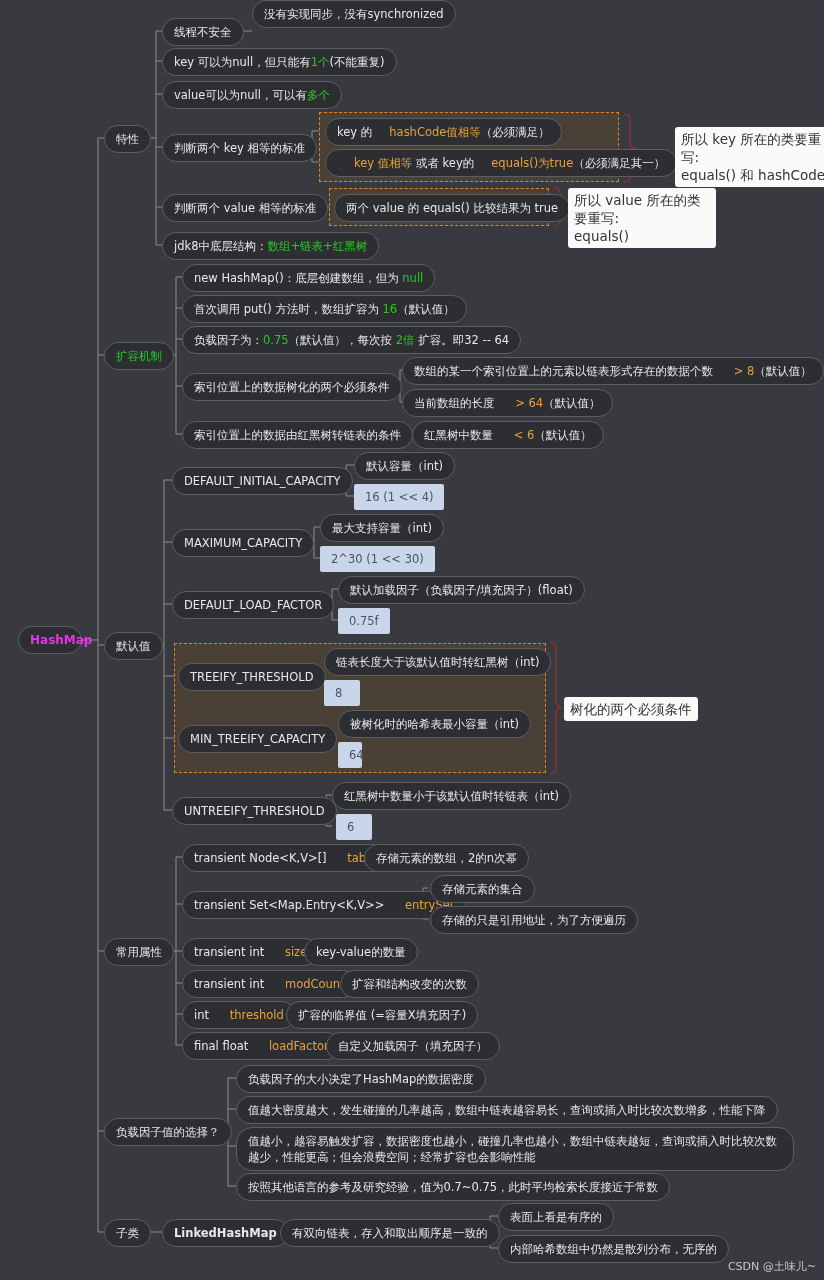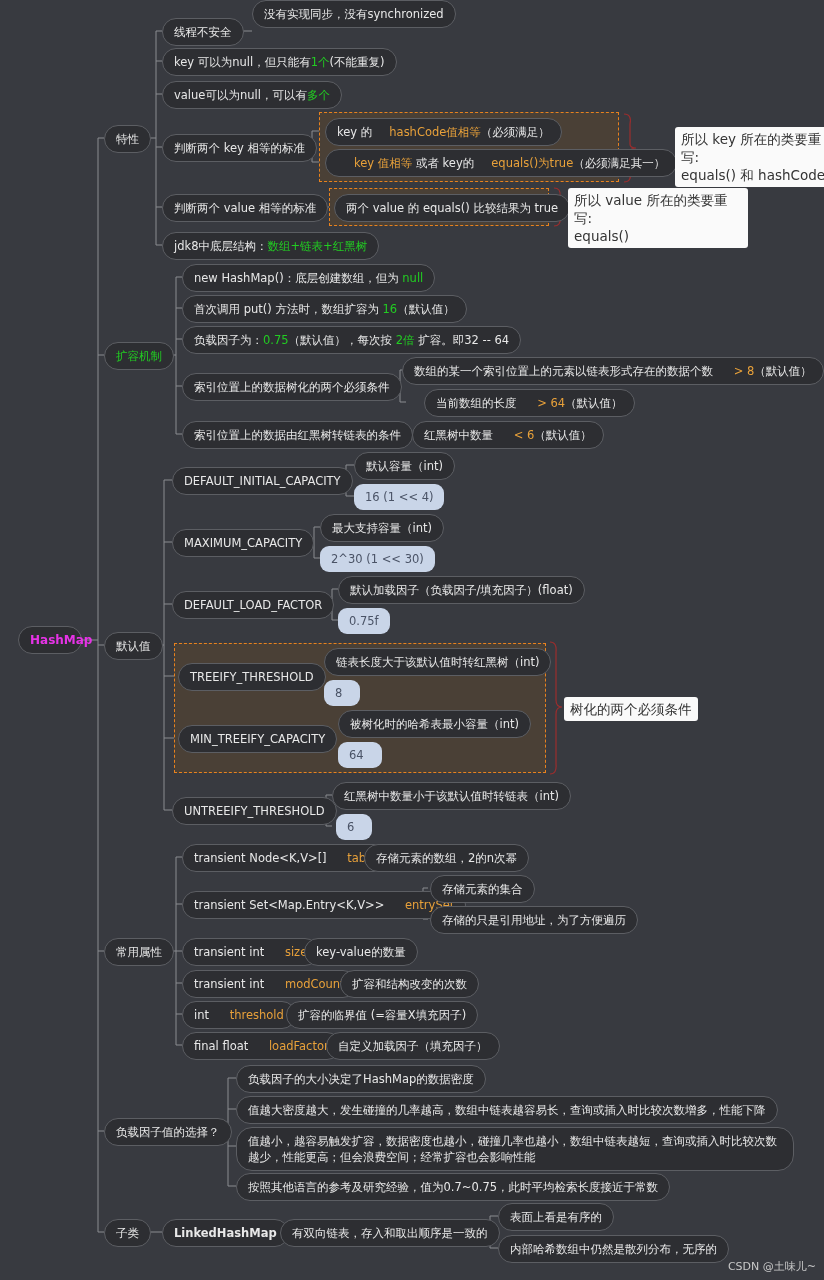--- a/index.html
+++ b/index.html
@@ -3,21 +3,21 @@
 <meta charset="utf-8">
 <style>
   html, body { margin:0; padding:0; }
   body { width:824px; height:1280px; background:#383a40; position:relative; overflow:hidden;
          font-family:"DejaVu Sans","Liberation Sans",sans-serif; }
   #lines { position:absolute; left:0; top:0; width:824px; height:1280px; }
   .node { position:absolute; box-sizing:border-box; background:#2d2e32; border:1px solid #5c5e63;
           border-radius:14px; color:#e8e8e8; font-size:11.5px; line-height:16px; padding:5px 11px;
           white-space:nowrap; }
   .node.tall { white-space:normal; border-radius:16px; }
-  .node.val { background:#c9d5e8; color:#4a5366; border:none; border-radius:9px; }
+  .node.val { background:#c9d5e8; color:#4a5366; border:none; border-radius:2px; }
   .node.root { color:#e633e6; font-weight:bold; font-size:12px; }
   .g { color:#22cc22; }
   .o { color:#e8a13a;margin-left:17px; }
   .dash { position:absolute; box-sizing:border-box; border:1.5px dashed #e8821e; background:#4a4036; }
   .note { position:absolute; box-sizing:border-box; background:#fafafa; color:#333; border-radius:3px;
           font-size:13.5px; line-height:18px; padding:3px 6px; }
   .wm { position:absolute; right:8px; bottom:6px; color:#c8c8c8; font-size:11px; }
 </style>
 </head>
 <body>
@@ -82,42 +82,42 @@
 </div>
 <div class="node" style="left:325px;top:149px;">
   <span class="o">key 值相等</span><span>  或者  key的</span><span class="o">equals()为true</span><span>（必须满足其一）</span>
 </div>
 <div class="note" style="left:637px;top:127px;width:168px;white-space:pre-line;margin-left:38px;">所以 key 所在的类要重写:
 equals() 和 hashCode()</div>
 
 <div class="node" style="left:162px;top:194px;">判断两个 value 相等的标准</div>
 <div class="dash" style="left:329px;top:188px;width:220px;height:38px;"></div>
 <div class="node" style="left:334px;top:194px;">两个 value 的 equals() 比较结果为 true</div>
-<div class="note" style="left:568px;top:188px;width:180px;white-space:pre-line;">所以 value 所在的类要重写:
+<div class="note" style="left:568px;top:188px;width:148px;white-space:pre-line;">所以 value 所在的类要重写:
 equals()</div>
 
 <div class="node" style="left:162px;top:232px;">
   <span>jdk8中底层结构：</span><span class="g">数组+链表+红黑树</span>
 </div>
 
 <div class="node" style="left:104px;top:342px;color:#22cc22;">扩容机制</div>
 <div class="node" style="left:182px;top:264px;">
   <span>new HashMap()：底层创建数组，但为 </span><span class="g">null</span>
 </div>
 <div class="node" style="left:182px;top:295px;">
   <span>首次调用 put() 方法时，数组扩容为 </span><span class="g">16</span><span>（默认值）</span>
 </div>
 <div class="node" style="left:182px;top:326px;text-align:right;">
   <span>负载因子为：</span><span class="g">0.75</span><span>（默认值），每次按 </span><span class="g">2倍</span><span> 扩容。即32 -- 64</span>
 </div>
 <div class="node" style="left:182px;top:373px;">索引位置上的数据树化的两个必须条件</div>
 <div class="node" style="left:402px;top:357px;">
   <span>数组的某一个索引位置上的元素以链表形式存在的数据个数 </span><span class="o">&gt; 8</span><span>（默认值）</span>
 </div>
-<div class="node" style="left:424px;top:389px;text-align:right;">
+<div class="node" style="left:402px;top:389px;text-align:right;">
   <span>当前数组的长度 </span><span class="o">&gt; 64</span><span>（默认值）</span>
 </div>
 <div class="node" style="left:182px;top:421px;">索引位置上的数据由红黑树转链表的条件</div>
 <div class="node" style="left:412px;top:421px;">
   <span>红黑树中数量 </span><span class="o">&lt; 6</span><span>（默认值）</span>
 </div>
 
 <div class="node" style="left:104px;top:632px;">默认值</div>
 
 <div class="node" style="left:172px;top:467px;">DEFAULT_INITIAL_CAPACITY</div>
@@ -132,21 +132,21 @@
 <div class="node" style="left:338px;top:576px;">默认加载因子（负载因子/填充因子）(float)</div>
 <div class="node val" style="left:338px;top:608px;">0.75f</div>
 
 <div class="dash" style="left:174px;top:643px;width:372px;height:130px;"></div>
 <div class="node" style="left:178px;top:663px;">TREEIFY_THRESHOLD</div>
 <div class="node" style="left:324px;top:648px;">链表长度大于该默认值时转红黑树（int)</div>
 <div class="node val" style="left:324px;top:680px;width:36px;">8</div>
 
 <div class="node" style="left:178px;top:725px;">MIN_TREEIFY_CAPACITY</div>
 <div class="node" style="left:338px;top:710px;">被树化时的哈希表最小容量（int)</div>
-<div class="node val" style="left:338px;top:742px;width:44px;">64</div>
+<div class="node val" style="left:338px;top:742px;width:24px;">64</div>
 <div class="note" style="left:564px;top:697px;">树化的两个必须条件</div>
 
 <div class="node" style="left:172px;top:797px;">UNTREEIFY_THRESHOLD</div>
 <div class="node" style="left:332px;top:782px;">红黑树中数量小于该默认值时转链表（int)</div>
 <div class="node val" style="left:336px;top:814px;width:36px;">6</div>
 
 <div class="node" style="left:104px;top:938px;">常用属性</div>
 <div class="node" style="left:182px;top:844px;">
   <span>transient Node&lt;K,V&gt;[] </span><span class="o">table</span>
 </div>

